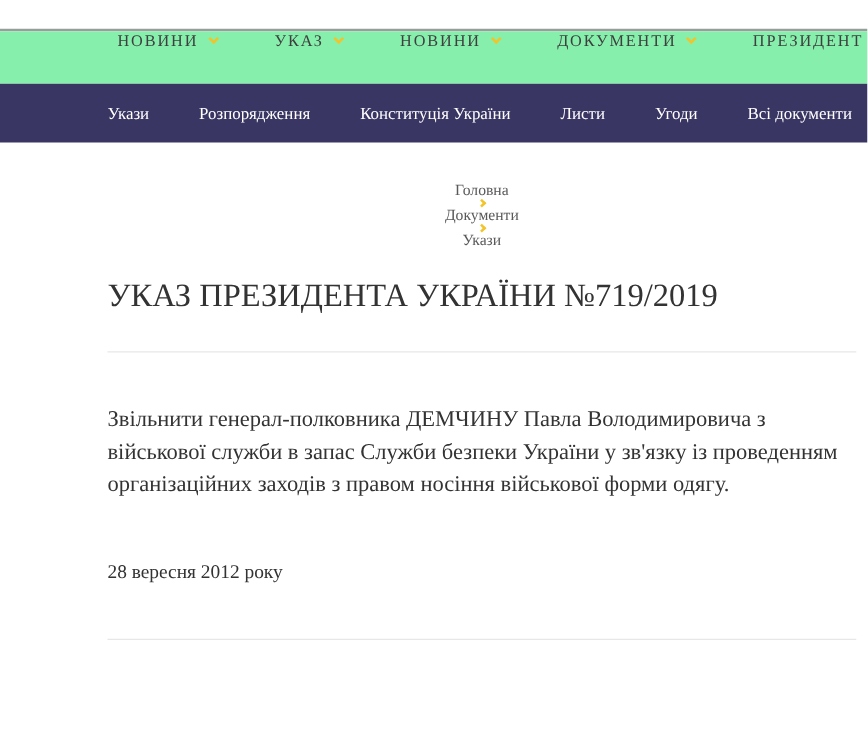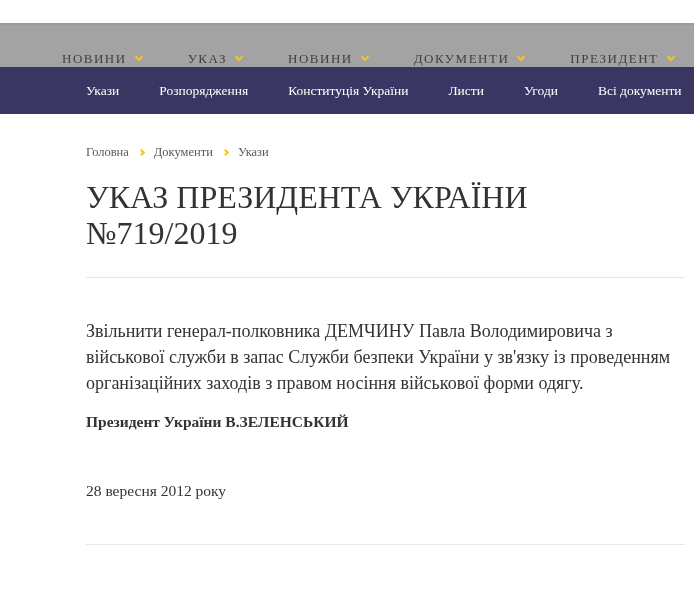--- a/index.html
+++ b/index.html
@@ -12,44 +12,44 @@
     --topline:#9b9b9b;
   }
   *{margin:0;padding:0;box-sizing:border-box;}
   html,body{width:694px;height:593px;overflow:hidden;background:#ffffff;
     font-family:"Liberation Serif", serif;}
 
   
   .top-strip{height:25px;background:#ffffff;border-bottom:2px solid var(--topline);}
 
   
-  .main-nav{height:42px;background:#a3a3a3;display:flex;align-items:flex-end;
-    padding-left:62px;white-space:nowrap;overflow:hidden;}
+  .main-nav{height:42px;background:#86efac;display:flex;align-items:flex-start;
+    padding-left:94px;white-space:nowrap;overflow:hidden;}
   .main-nav .nav-item{display:inline-flex;align-items:center;margin-right:46px;
     cursor:pointer;}
   .main-nav .nav-label{font-size:13px;letter-spacing:1.5px;color:var(--nav-ink);}
   .chev-down{display:inline-block;width:6px;height:6px;margin-left:9px;margin-top:-4px;
     border-right:2px solid var(--gold);border-bottom:2px solid var(--gold);
     transform:rotate(45deg);}
 
   
   .doc-nav{height:47px;background:var(--purple);display:flex;align-items:center;
     padding-left:86px;white-space:nowrap;overflow:hidden;}
   .doc-nav .doc-item{font-size:13.5px;color:#ffffff;margin-right:40px;cursor:pointer;}
 
   
   .content{width:599px;margin-left:86px;}
   .breadcrumb{margin-top:31px;display:flex;align-items:center;font-size:12.5px;
-    color:var(--crumb);}
+    color:var(--crumb);flex-direction:column;}
   .breadcrumb .crumb{cursor:pointer;}
   .chev-right{display:inline-block;width:5px;height:5px;margin:0 10px;
     border-right:2px solid var(--gold);border-bottom:2px solid var(--gold);
     transform:rotate(-45deg);}
 
-  h1.title{margin-top:19px;font-size:32px;font-weight:normal;color:var(--ink);
+  h1.title{margin-top:19px;font-size:26px;font-weight:normal;color:var(--ink);
     line-height:36px;}
   h2.subtitle{margin-top:17px;font-size:19px;font-weight:normal;color:#3d3d3d;
     line-height:26px;}
   .divider{border:none;border-top:1px solid var(--rule);height:0;margin-top:26px;}
   p.body-text{margin-top:40px;font-size:18px;line-height:26px;color:var(--ink);}
   p.signature{margin-top:15px;font-size:15.5px;line-height:22px;color:var(--ink);
     font-weight:bold;}
   p.doc-date{margin-top:47px;font-size:15.5px;line-height:22px;color:var(--ink);}
   .divider.bottom{margin-top:42px;}
 </style>
@@ -101,19 +101,18 @@
     <span class="crumb">Укази</span>
   </div>
 
   <h1 class="title">УКАЗ ПРЕЗИДЕНТА УКРАЇНИ №719/2019</h1>
 
 
   <hr class="divider">
 
   <p class="body-text">Звільнити генерал-полковника ДЕМЧИНУ Павла Володимировича з військової служби в запас Служби безпеки України у зв'язку із проведенням організаційних заходів з правом носіння військової форми одягу.</p>
 
-  <p class="signature">Президент України В.ЗЕЛЕНСЬКИЙ</p>
 
   <p class="doc-date">28 вересня 2012 року</p>
 
   <hr class="divider bottom">
 
 </div>
 
 </body></html>

